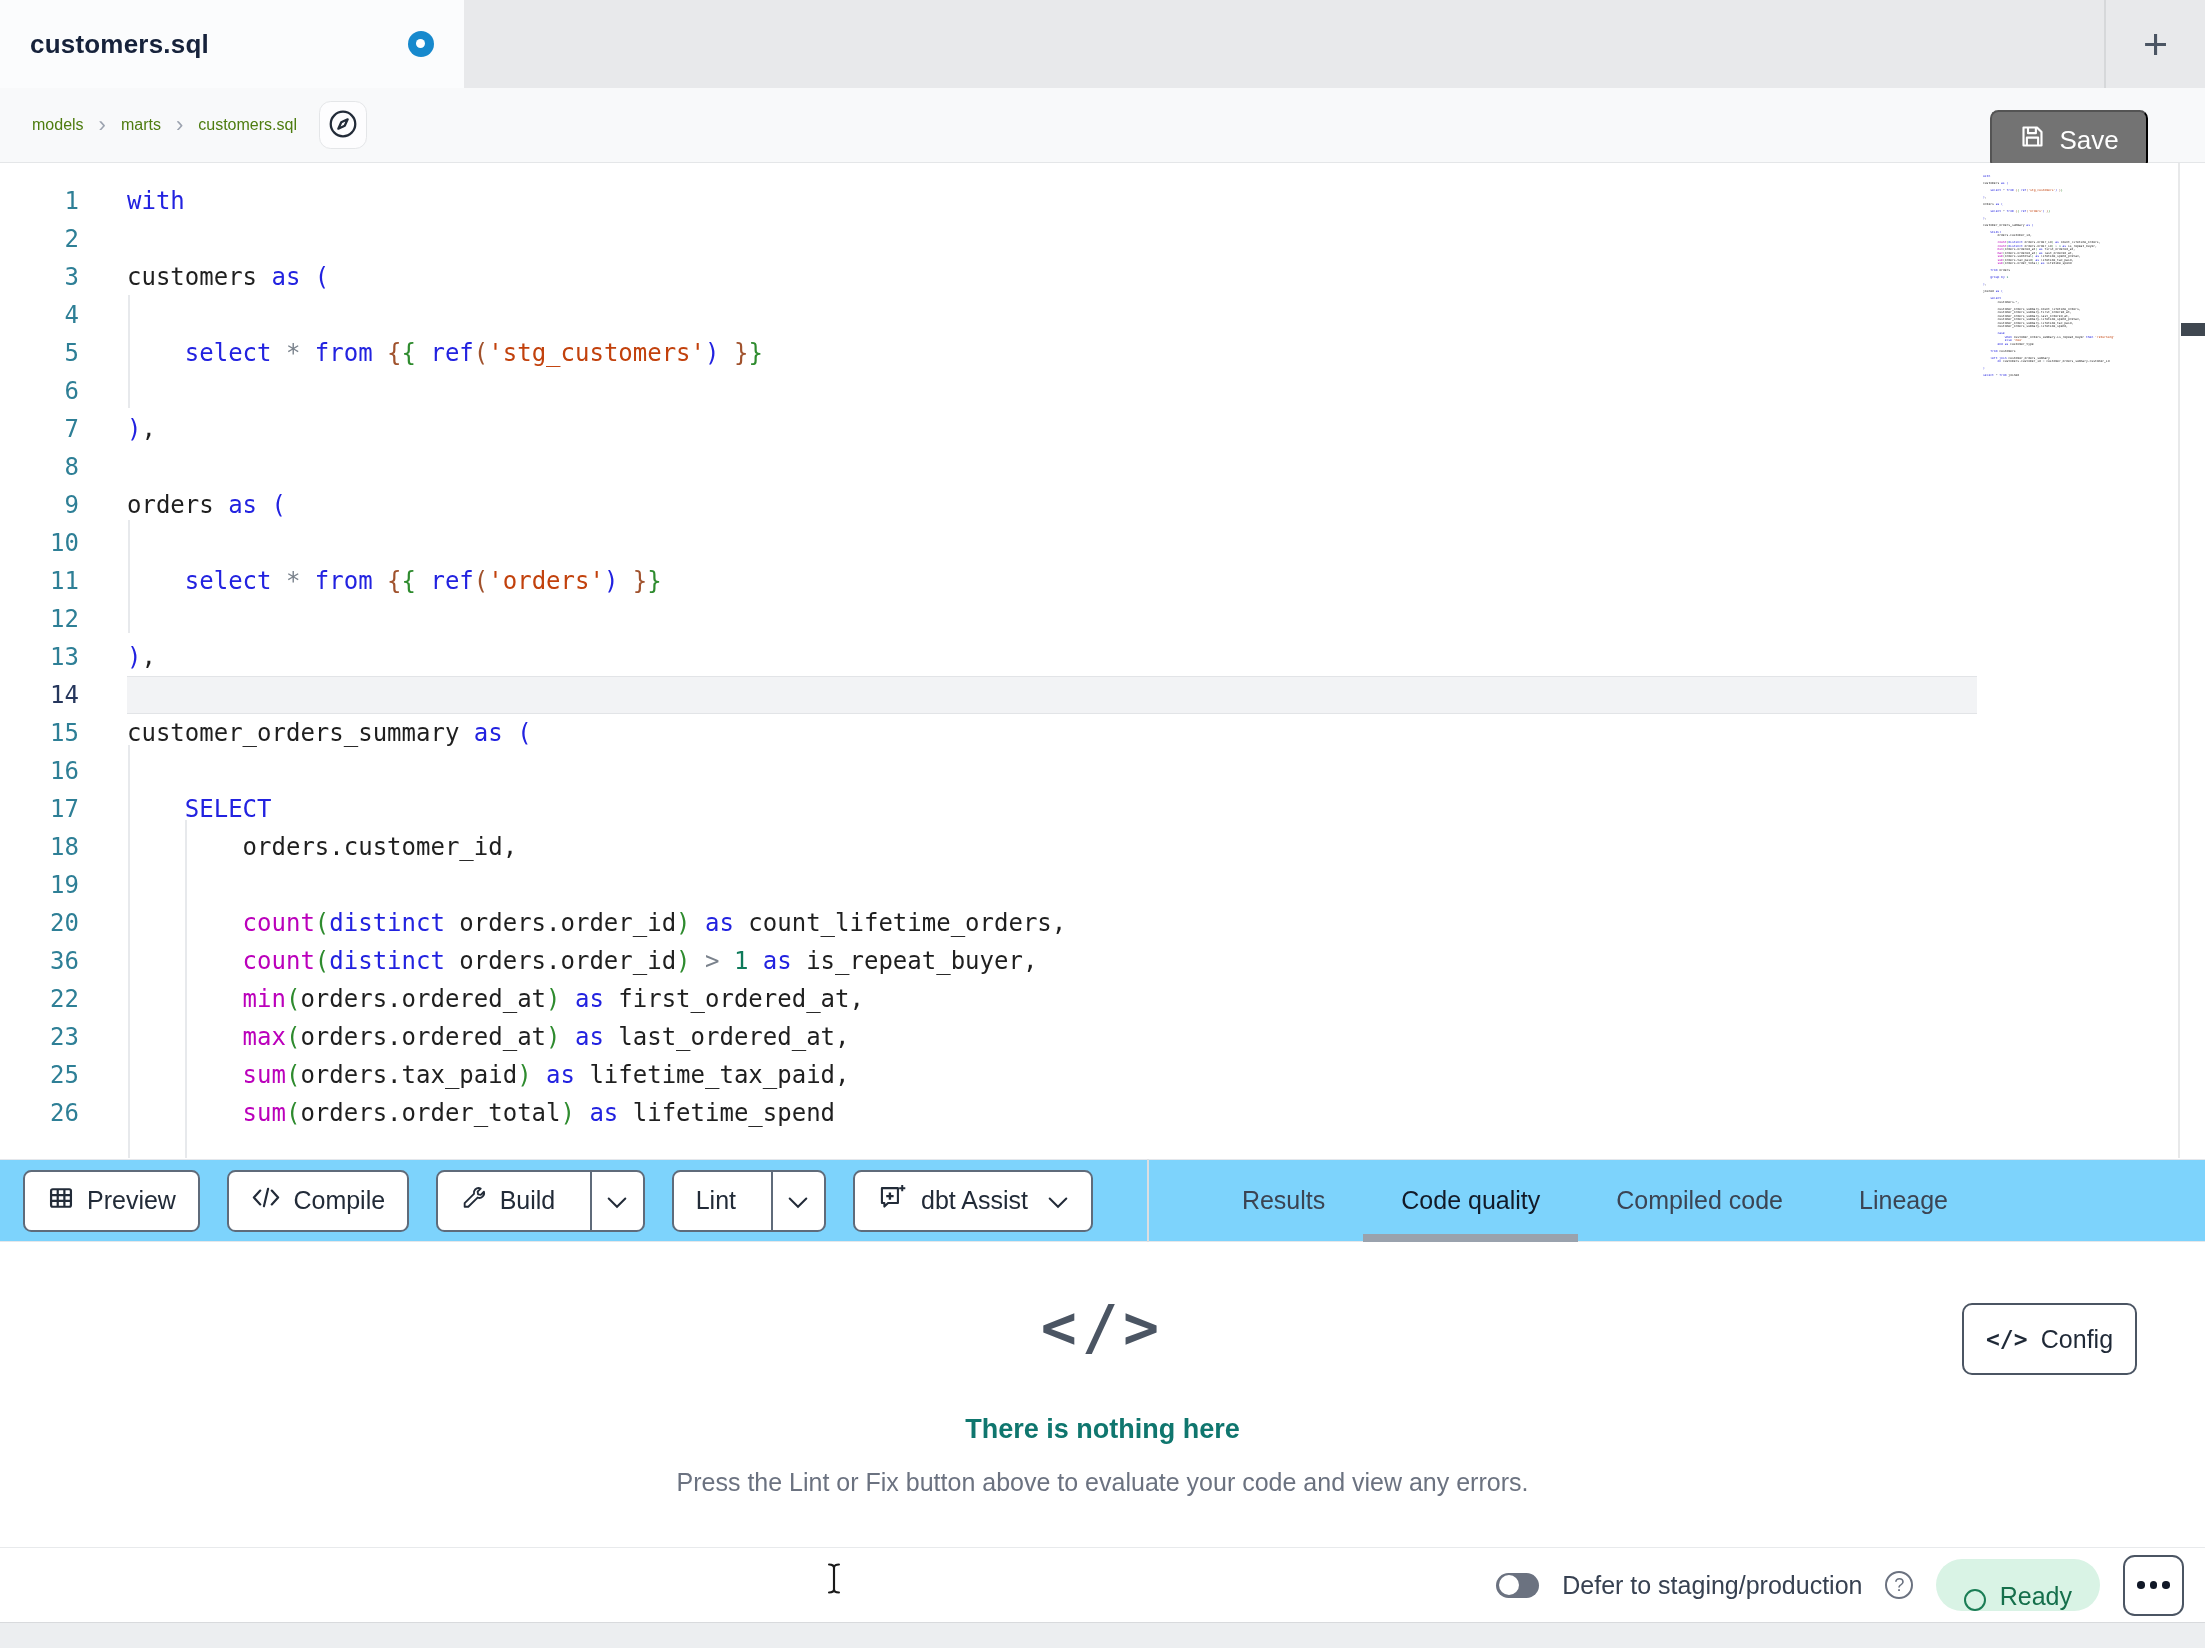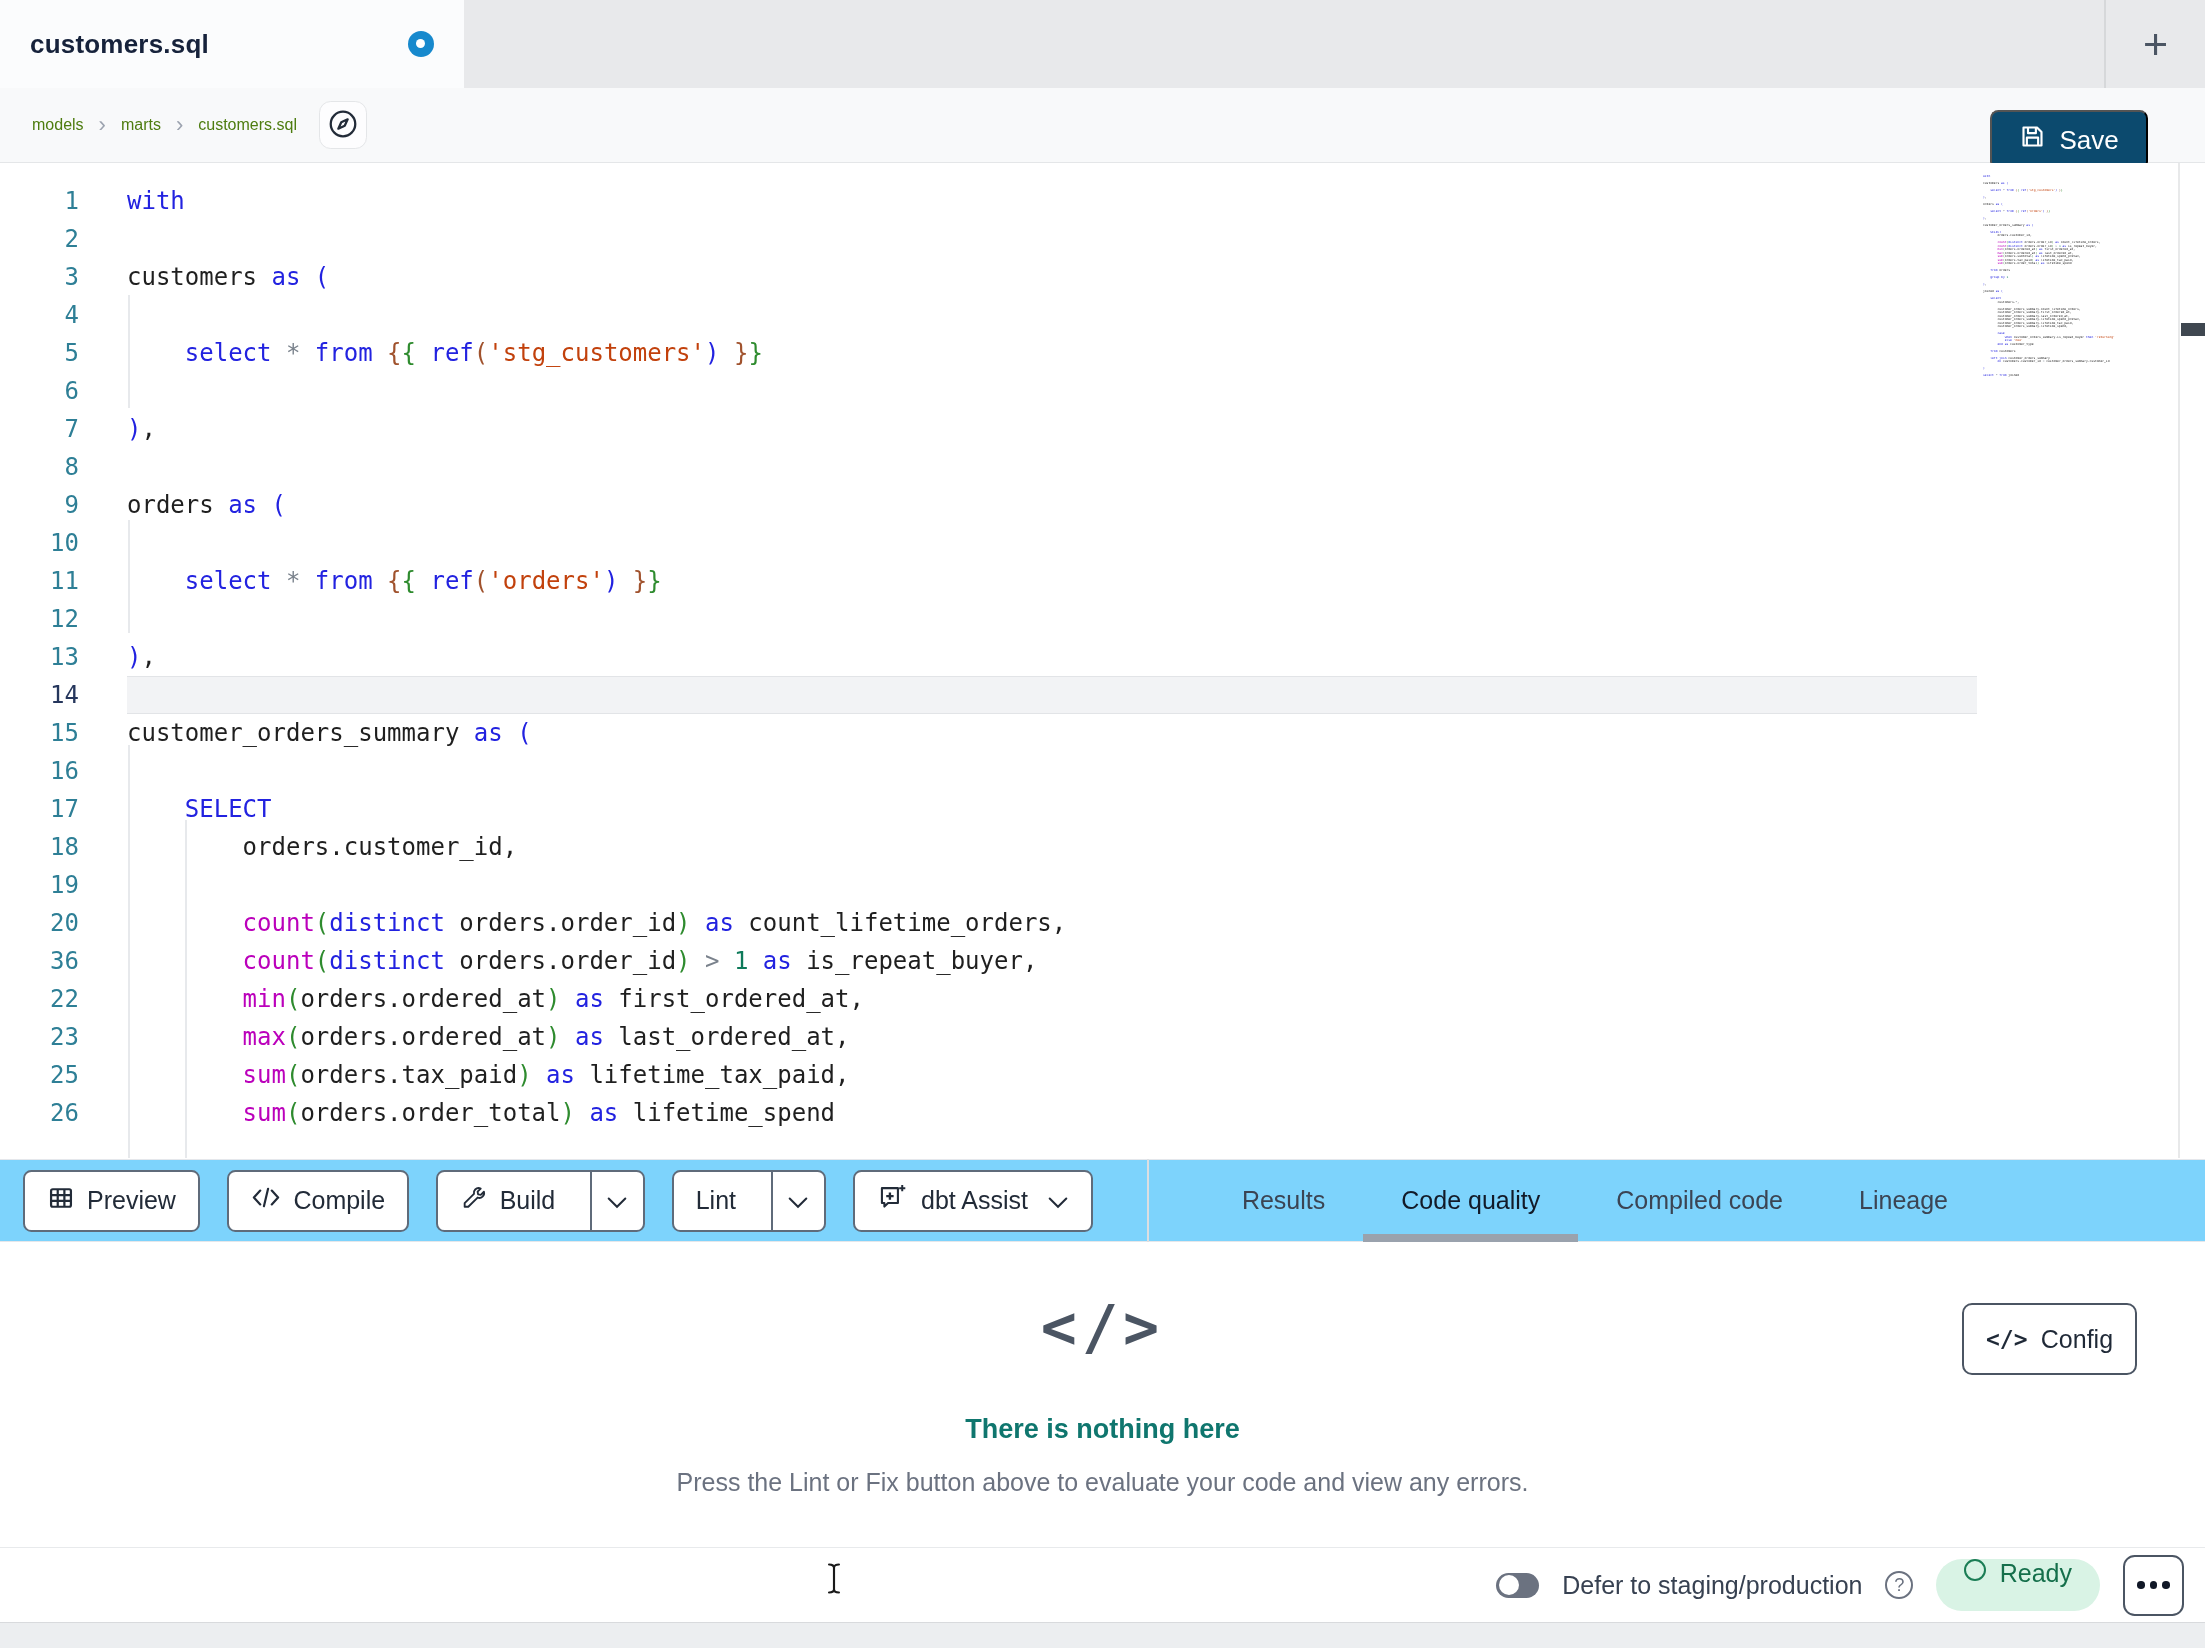--- a/index.html
+++ b/index.html
@@ -14,21 +14,21 @@
   .unsaved-dot::after { content:""; position:absolute; left:8.3px; top:8.3px; width:9.2px; height:9.2px; border-radius:50%; background:#ffffff; }
   .tabbar-fill { flex:1; }
   .tabbar-divider { width:1.7px; height:88px; background:#d6d8da; }
   .new-tab-btn { width:99px; height:88px; display:flex; align-items:center; justify-content:center; font-size:43px; font-weight:300; color:#4b5563; cursor:pointer; }
 
   
   .crumbbar { position:absolute; left:0; top:88px; width:2205px; height:75px; background:#f8f9fa; border-bottom:1.7px solid #e4e6e8; display:flex; align-items:center; padding:0 32px; }
   .crumb { font-size:16px; color:#4d7c0f; }
   .crumb-sep { font-size:22px; color:#9ca3af; margin:0 15px; }
   .compass-btn { width:48px; height:48px; margin-left:22px; border:1.7px solid #e4e6e8; border-radius:11.7px; background:#fdfdfe; display:flex; align-items:center; justify-content:center; cursor:pointer; }
-  .save-btn { position:absolute; right:57px; top:22px; width:158px; height:60px; background:#0c4a6e; border-radius:8.3px; color:#ffffff; font-size:26px; font-weight:500; display:flex; align-items:center; justify-content:center; gap:13.3px; cursor:pointer; }
+  .save-btn { position:absolute; right:57px; top:22px; width:158px; height:60px; background:#737373; border-radius:8.3px; color:#ffffff; font-size:26px; font-weight:500; display:flex; align-items:center; justify-content:center; gap:13.3px; cursor:pointer; }
 
   
   .editor { position:absolute; left:0; top:163px; width:2205px; height:995px; background:#ffffff; overflow:hidden; }
   .code-lines { position:absolute; left:0; top:19px; width:2205px; }
   .crow { display:flex; height:38px; line-height:38px; font-family:"DejaVu Sans Mono", monospace; font-size:24px; padding-right:228px; }
   .gut { flex:none; width:79px; text-align:right; color:#2e7f96; user-select:none; }
   .ccode { flex:1; margin-left:48px; white-space:pre; color:#1f1f1f; }
   .crow.active .ccode { background:#f2f3f5; border-top:1.7px solid #e2e4e7; border-bottom:1.7px solid #e2e4e7; line-height:34px; }
   .crow.active .gut { color:#25365c; }
   .c-k { color:#2222e0; } 
@@ -69,21 +69,21 @@
   .empty-sub { margin-top:23px; font-size:25px; color:#6b7280; }
   .config-btn { position:absolute; right:68px; top:61px; width:175px; height:72px; background:#ffffff; border:2.1px solid #4b5563; border-radius:10px; display:flex; align-items:center; justify-content:center; gap:13.3px; font-size:25px; color:#1f2937; cursor:pointer; }
   .config-btn .cfg-ico { font-family:"DejaVu Sans Mono", monospace; font-size:23px; font-weight:bold; color:#1f2937; }
 
   
   .statusbar { position:absolute; left:0; top:1547px; width:2205px; height:75px; background:#ffffff; border-top:1.7px solid #e8eaec; display:flex; align-items:center; justify-content:flex-end; gap:23px; padding-right:21px; }
   .toggle { width:43px; height:25px; border-radius:13.3px; background:#6b7280; position:relative; cursor:pointer; flex:none; }
   .toggle .knob { position:absolute; left:2.5px; top:2.5px; width:20px; height:20px; border-radius:50%; background:#ffffff; }
   .defer-label { font-size:25px; color:#374151; }
   .help-icon { width:28px; height:28px; border:2.1px solid #6b7280; border-radius:50%; color:#6b7280; font-size:18.3px; display:flex; align-items:center; justify-content:center; cursor:pointer; }
-  .ready-pill { height:52px; padding:0 28px; border-radius:27px; background:#d9f3e5; color:#156f4b; font-size:25px; display:flex; align-items:flex-start; gap:13.3px; }
+  .ready-pill { height:52px; padding:0 28px; border-radius:27px; background:#d9f3e5; color:#156f4b; font-size:25px; display:flex; align-items:flex-end; gap:13.3px; }
   .ready-dot { width:22px; height:22px; border-radius:50%; border:2.5px solid #1b7d55; }
   .more-btn { width:61px; height:61px; border:2.1px solid #4b5563; border-radius:11.7px; background:#ffffff; display:flex; align-items:center; justify-content:center; gap:5px; cursor:pointer; }
   .more-btn i { width:7.5px; height:7.5px; border-radius:50%; background:#111827; }
   .bottom-strip { position:absolute; left:0; top:1622px; width:2205px; height:26px; background:#eceef0; border-top:1.7px solid #d8dadd; }
 
   .mouse-cursor { position:absolute; left:824px; top:1562px; pointer-events:none; }
 </style>
 </head>
 <body>
 

